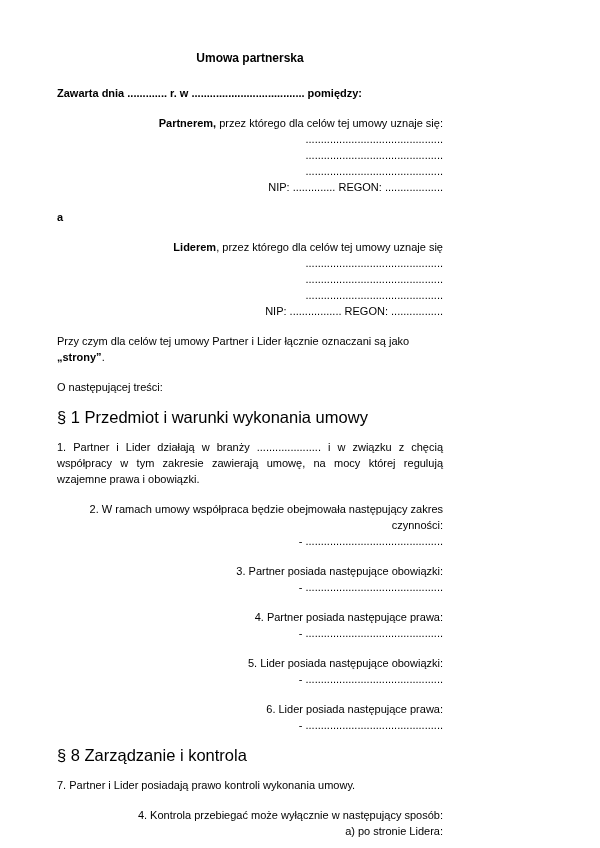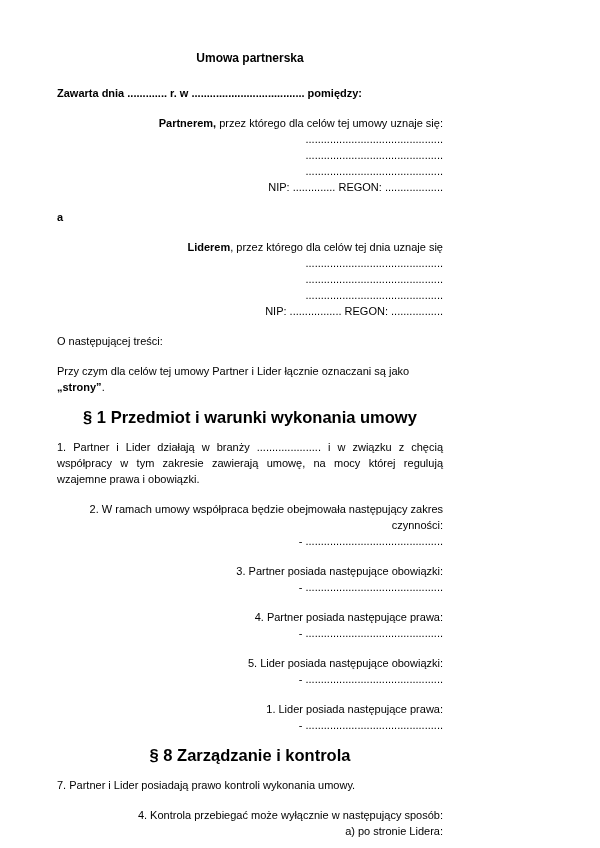--- a/index.html
+++ b/index.html
@@ -27,22 +27,21 @@
     text-align: center;
     font-weight: bold;
     font-size: 12px;
     margin: 0 0 19px 0;
   }
   .block {
     margin: 0 0 14px 0;
   }
   .bold { font-weight: bold; }
   .section-heading {
-    text-align: center;
-    font-weight: bold;
+    font-weight: normal;
     margin: 0 0 14px 0;
   }
   .justify { text-align: justify; }
   .line { display: block; text-align: right; }
 </style>
 </head>
 <body>
 
 <div class="page">
 
@@ -54,30 +53,30 @@
     <span class="line"><span class="bold">Partnerem,</span><span> przez którego dla celów tej umowy uznaje się:</span></span>
     <span class="line">.............................................</span>
     <span class="line">.............................................</span>
     <span class="line">.............................................</span>
     <span class="line">NIP: .............. REGON: ...................</span>
   </div>
 
   <p class="block bold">a</p>
 
   <div class="block">
-    <span class="line"><span class="bold">Liderem</span><span>, przez którego dla celów tej dnia uznaje się</span></span>
+    <span class="line"><span class="bold">Liderem</span><span>, przez którego dla celów tej umowy uznaje się</span></span>
     <span class="line">.............................................</span>
     <span class="line">.............................................</span>
     <span class="line">.............................................</span>
     <span class="line">NIP: ................. REGON: .................</span>
   </div>
 
+  <p class="block"><span>Przy czym dla celów tej umowy Partner i Lider łącznie oznaczani są jako </span><span class="bold">„strony”</span><span>.</span></p>
+
   <p class="block">O następującej treści:</p>
-
-  <p class="block"><span>Przy czym dla celów tej umowy Partner i Lider łącznie oznaczani są jako </span><span class="bold">„strony”</span><span>.</span></p>
 
   <h2 class="section-heading">§ 1 Przedmiot i warunki wykonania umowy</h2>
 
   <p class="block justify">1. Partner i Lider działają w branży ..................... i w związku z chęcią współpracy w tym zakresie zawierają umowę, na mocy której regulują wzajemne prawa i obowiązki.</p>
 
   <div class="block">
     <span class="line">2. W ramach umowy współpraca będzie obejmowała następujący zakres czynności:</span>
     <span class="line">- .............................................</span>
   </div>
 
@@ -90,21 +89,21 @@
     <span class="line">4. Partner posiada następujące prawa:</span>
     <span class="line">- .............................................</span>
   </div>
 
   <div class="block">
     <span class="line">5. Lider posiada następujące obowiązki:</span>
     <span class="line">- .............................................</span>
   </div>
 
   <div class="block">
-    <span class="line">1. Lider posiada następujące prawa:</span>
+    <span class="line">6. Lider posiada następujące prawa:</span>
     <span class="line">- .............................................</span>
   </div>
 
   <h2 class="section-heading">§ 8 Zarządzanie i kontrola</h2>
 
   <p class="block">7. Partner i Lider posiadają prawo kontroli wykonania umowy.</p>
 
   <div class="block">
     <span class="line">4. Kontrola przebiegać może wyłącznie w następujący sposób:</span>
     <span class="line">a) po stronie Lidera:</span>

